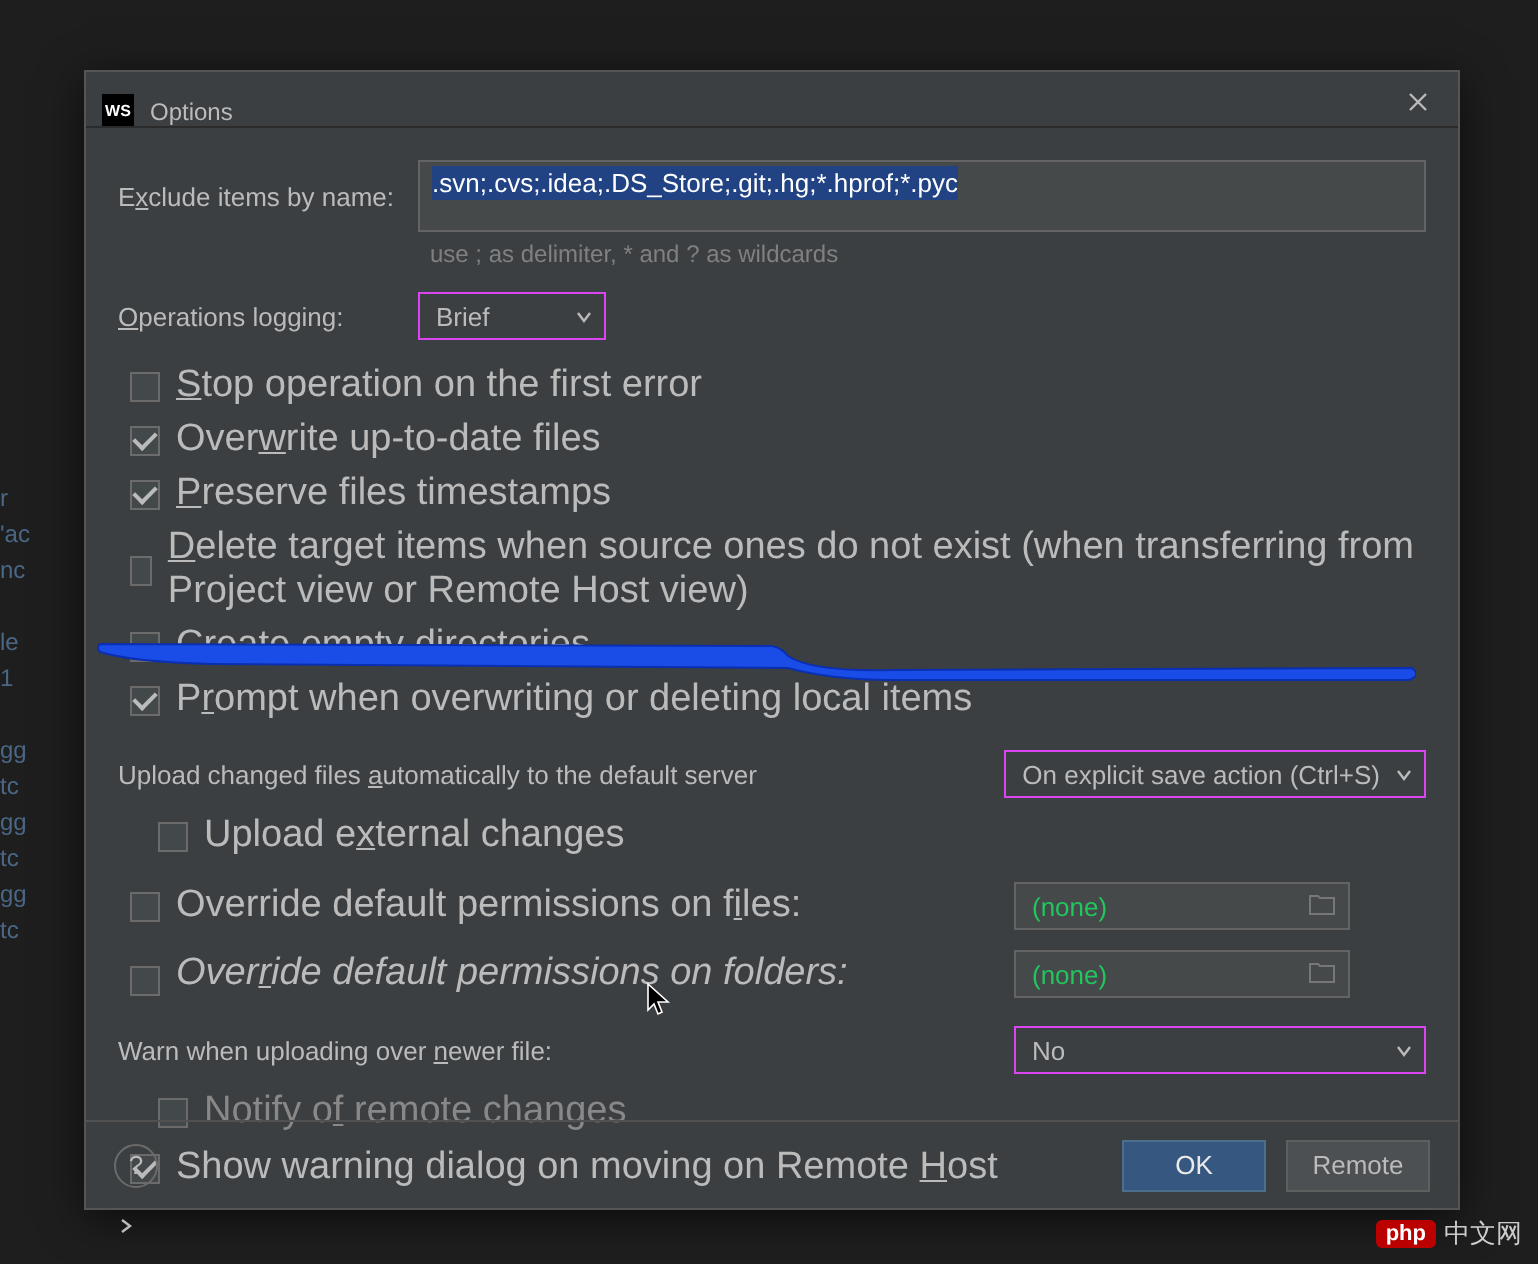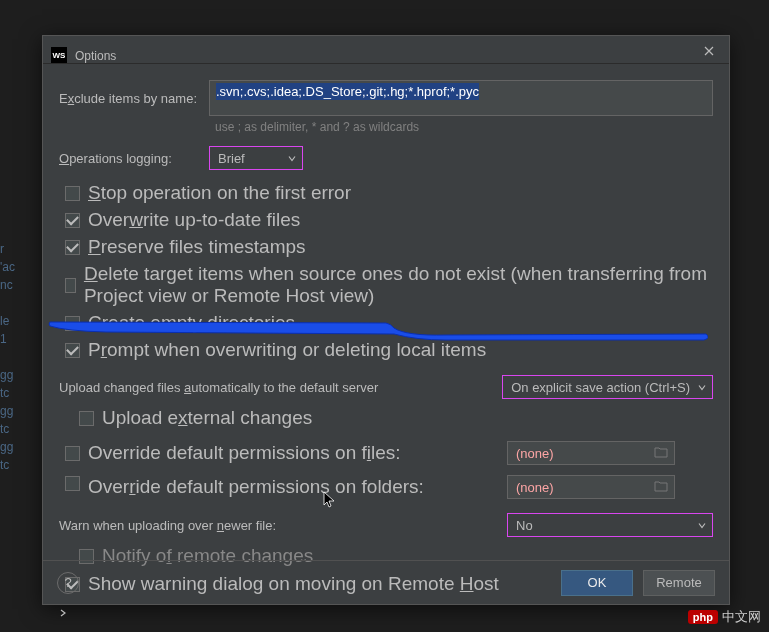--- a/index.html
+++ b/index.html
@@ -36,21 +36,21 @@
     .checkbox {
       width: 15px; height: 15px; border: 1px solid #6b6b6b; background: #43494a;
       margin-right: 8px; display: flex; align-items: center; justify-content: center; cursor: pointer;
     }
     .checkbox.checked::after {
       content: ''; width: 9px; height: 5px; border-left: 2px solid #bbb; border-bottom: 2px solid #bbb;
       transform: rotate(-45deg) translate(1px,-1px);
     }
     .checkbox-label { font-size: 19px; }
     .perm-input {
-      background: #45494a; border: 1px solid #646464; color: #fca5a5; padding: 2px 28px 2px 8px;
+      background: #45494a; border: 1px solid #646464; color: #22c55e; padding: 2px 28px 2px 8px;
       height: 24px; font-size: 13px; width: 168px; position: relative; display: inline-flex; align-items: center;
     }
     .folder-icon { position: absolute; right: 6px; color: #777; }
     .folder-icon svg { width: 14px; height: 12px; }
     .section-row { display: flex; align-items: center; margin: 10px 0 4px 0; }
     .section-label { flex: 1; }
     .highlight-annotation {
       position: absolute; left: 46px; top: 320px; width: 662px; height: 22px; pointer-events: none;
     }
     .expand-row { display: flex; align-items: center; margin-top: 10px; cursor: pointer; }
@@ -162,21 +162,21 @@
       <div class="perm-input">
         <span>(none)</span>
         <span class="folder-icon"><svg viewBox="0 0 14 12">
               <path d="M1 2 h4 l1 1 h7 v8 h-12 z" fill="none" stroke="#777"></path>
             </svg></span>
       </div>
       <div style="width:38px;"></div>
     </div>
 
     <div class="section-row">
-      <div style="display:flex; align-items:flex-start; flex:1;">
+      <div style="display:flex; align-items:flex-end; flex:1;font-style:italic;">
         <div class="checkbox" style="margin-left:6px;"></div>
         <div class="checkbox-label"><span>Over</span><span class="underline">r</span><span>ide default permissions on folders:</span></div>
       </div>
       <div class="perm-input">
         <span>(none)</span>
         <span class="folder-icon"><svg viewBox="0 0 14 12">
               <path d="M1 2 h4 l1 1 h7 v8 h-12 z" fill="none" stroke="#777"></path>
             </svg></span>
       </div>
       <div style="width:38px;"></div>

